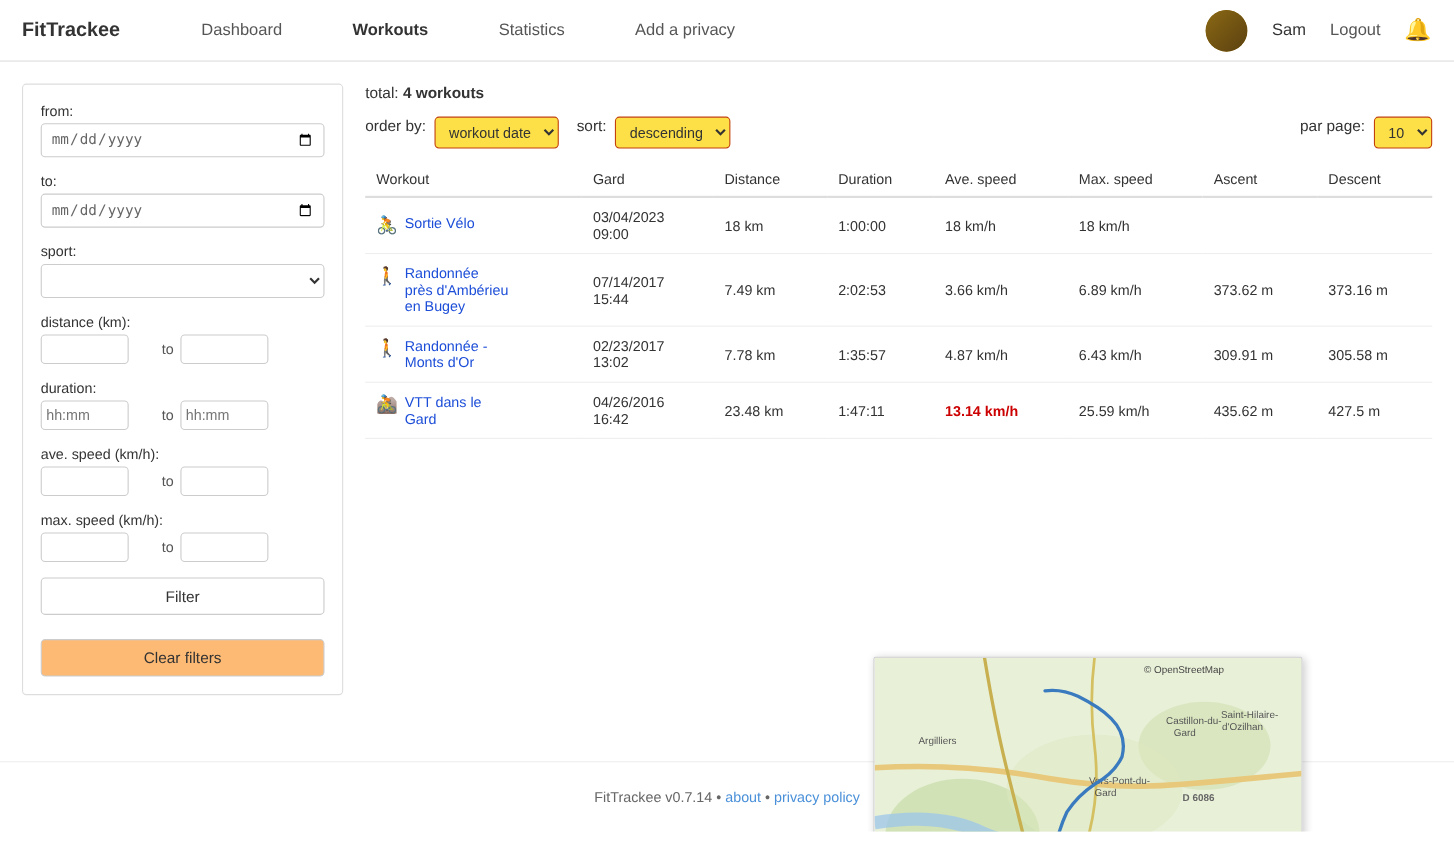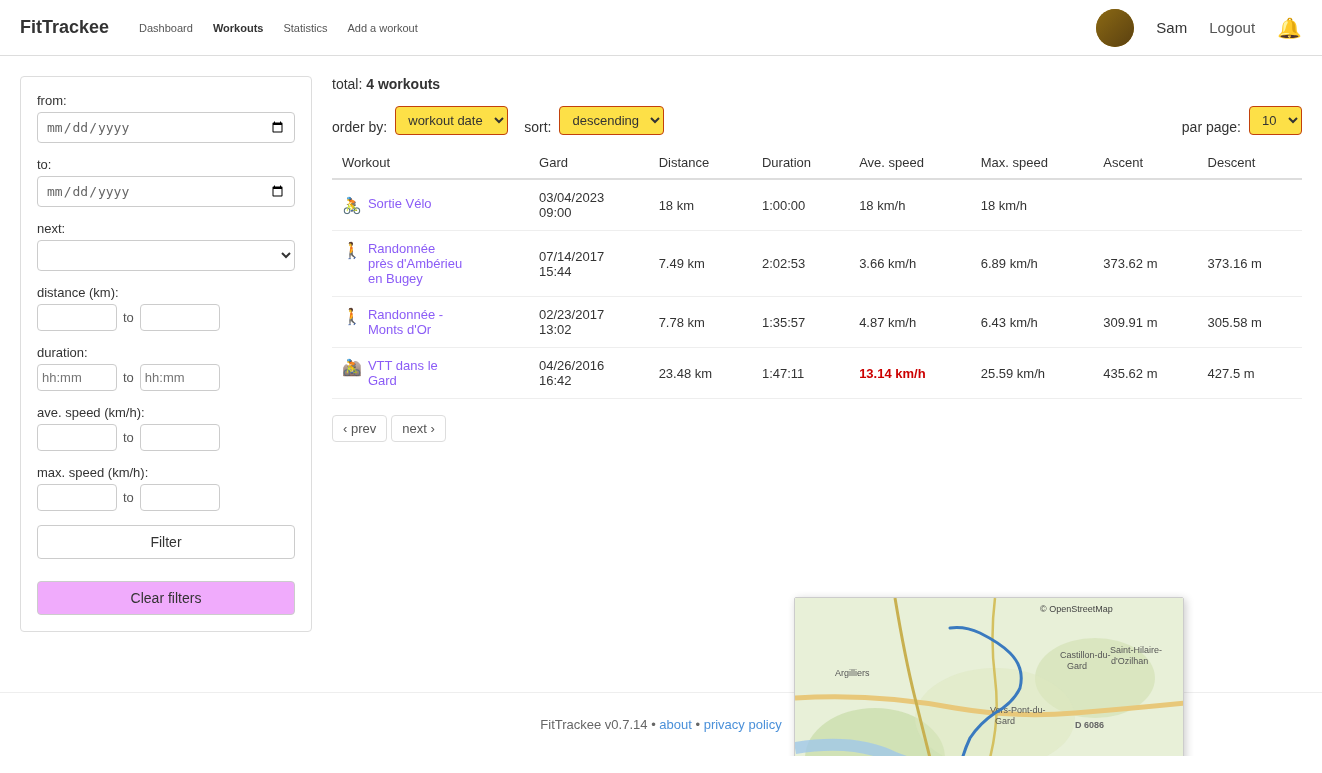--- a/index.html
+++ b/index.html
@@ -5,21 +5,21 @@
     * { box-sizing: border-box; margin: 0; padding: 0; }
     body { font-family: Arial, sans-serif; font-size: 14px; color: #333; background: #fff; }
 
     
     nav {
       display: flex; align-items: center; padding: 0 20px; height: 56px;
       border-bottom: 1px solid #ddd; background: #fff;
     }
     .nav-brand { font-weight: bold; font-size: 18px; color: #333; margin-right: 30px; }
     .nav-links { display: flex; gap: 20px; flex: 1; }
-    .nav-link { text-decoration: none; color: #555; font-size: 11px; }
+    .nav-link { text-decoration: none; color: #555; font-size: 15px; margin-left: 44px; }
     .nav-link.active { font-weight: bold; color: #333; }
     .nav-right { display: flex; align-items: center; gap: 22px; }
     .avatar {
       width: 38px; height: 38px; border-radius: 50%; background: #8B6914;
       display: flex; align-items: center; justify-content: center; overflow: hidden;
     }
     .avatar-img { width: 38px; height: 38px; border-radius: 50%; background: linear-gradient(135deg, #8B6914, #5a4010); }
     .nav-username { color: #333; font-size: 15px; }
     .nav-logout { text-decoration: none; color: #555; font-size: 15px; }
     .nav-icon { font-size: 20px; }
@@ -44,62 +44,62 @@
     }
     .sport-select {
       width: 100%; padding: 6px 8px; border: 1px solid #ccc; border-radius: 4px;
       font-size: 13px; background: #fff; color: #333;
     }
     .range-inputs { display: flex; align-items: center; gap: 6px; }
     .range-input {
       width: 80px; padding: 5px 4px; border: 1px solid #ccc; border-radius: 4px;
       font-size: 13px; text-align: center;
     }
-    .range-sep { font-size: 13px; color: #555; }
+    .range-sep { font-size: 13px; color: #555; margin-left: 24px; }
     .time-input {
       width: 80px; padding: 5px 4px; border: 1px solid #ccc; border-radius: 4px;
       font-size: 13px; color: #aaa;
     }
     .btn-filter {
       width: 100%; padding: 8px; border: 1px solid #ccc; border-radius: 4px;
       background: #fff; cursor: pointer; font-size: 14px; color: #333; margin-bottom: 22px;
     }
     .btn-clear {
       width: 100%; padding: 8px; border: 1px solid #ccc; border-radius: 4px;
-      background: #f0abfc; cursor: pointer; font-size: 14px; color: #333;
+      background: #fdba74; cursor: pointer; font-size: 14px; color: #333;
     }
 
     
     .main-content { flex: 1; }
     .workouts-header { margin-bottom: 14px; font-size: 14px; color: #333; }
     .workouts-header span { }
 
     
     .controls-bar {
       display: flex; align-items: center; gap: 16px; margin-bottom: 12px; flex-wrap: wrap;
     }
-    .control-group { display: flex; align-items: flex-end; gap: 8px; }
+    .control-group { display: flex; align-items: flex-start; gap: 8px; }
     .control-label { font-size: 14px; color: #333; }
     .control-select {
       padding: 5px 8px; border: 1px solid #c2410c; border-radius: 4px;
       font-size: 13px; background: #fde047; color: #333; cursor: pointer;
     }
     .control-spacer { flex: 1; }
 
     
     .workouts-table { width: 100%; border-collapse: collapse; }
     .workouts-table th {
       text-align: left; padding: 8px 10px; font-size: 13px; color: #333;
       border-bottom: 2px solid #ddd; font-weight: normal;
     }
     .workouts-table td {
       padding: 10px 10px; font-size: 13px; border-bottom: 1px solid #eee; color: #333;
       vertical-align: middle;
     }
-    .workout-link { color: #8b5cf6; text-decoration: none; }
+    .workout-link { color: #1d4ed8; text-decoration: none; }
     .workout-name-cell { display: flex; align-items: flex-start; gap: 6px; }
 
     
     .map-overlay {
       position: absolute; left: 462px; top: 450px;
       width: 390px; height: 220px;
       border: 1px solid #ccc; border-radius: 2px; overflow: hidden;
       box-shadow: 2px 2px 8px rgba(0,0,0,0.2);
       z-index: 10;
     }
@@ -123,21 +123,21 @@
   </style>
 </head>
 <body>
 
 <nav>
   <span class="nav-brand">FitTrackee</span>
   <div class="nav-links">
     <a class="nav-link" href="#">Dashboard</a>
     <a class="nav-link active" href="#">Workouts</a>
     <a class="nav-link" href="#">Statistics</a>
-    <a class="nav-link" href="#">Add a workout</a>
+    <a class="nav-link" href="#">Add a privacy</a>
   </div>
   <div class="nav-right">
     <div class="avatar">
       <div class="avatar-img"></div>
     </div>
     <span class="nav-username">Sam</span>
     <a class="nav-logout" href="#">Logout</a>
     <span class="nav-icon">🔔</span>
   </div>
 </nav>
@@ -151,21 +151,21 @@
         <input type="date" style="width: 100%; border: none; outline: none; font-size: 13px; color: rgb(102, 102, 102); background: transparent;">
       </div>
     </div>
     <div class="filter-section">
       <label class="filter-label">to:</label>
       <div class="date-input">
         <input type="date" style="width: 100%; border: none; outline: none; font-size: 13px; color: rgb(102, 102, 102); background: transparent;">
       </div>
     </div>
     <div class="filter-section">
-      <label class="filter-label">next:</label>
+      <label class="filter-label">sport:</label>
       <select class="sport-select">
         <option value=""></option>
         <option value="cycling">Cycling</option>
         <option value="hiking">Hiking</option>
         <option value="running">Running</option>
       </select>
     </div>
     <div class="filter-section">
       <label class="filter-label">distance (km):</label>
       <div class="range-inputs">
@@ -348,24 +348,20 @@
 
             <path d="M 155 30 Q 170 28 185 35 Q 205 45 215 55 Q 230 70 225 90 Q 218 105 200 115 Q 185 125 175 140 Q 168 155 165 170 Q 162 185 155 200 Q 148 210 140 215" stroke="#3a7abf" stroke-width="3" fill="none" stroke-linecap="round" stroke-linejoin="round"></path>
 
             <text x="245" y="14" font-size="9" fill="#444">© OpenStreetMap</text>
           </svg>
         </div>
       </div>
 
     </div>
 
-    <div class="pagination">
-      <button class="page-btn">‹ prev</button>
-      <button class="page-btn">next ›</button>
-    </div>
   </div>
 </div>
 
 <footer>
   <span>FitTrackee</span>
   <span>v0.7.14</span>
   <span>•</span>
   <a href="#">about</a>
   <span>•</span>
   <a href="#">privacy policy</a>

